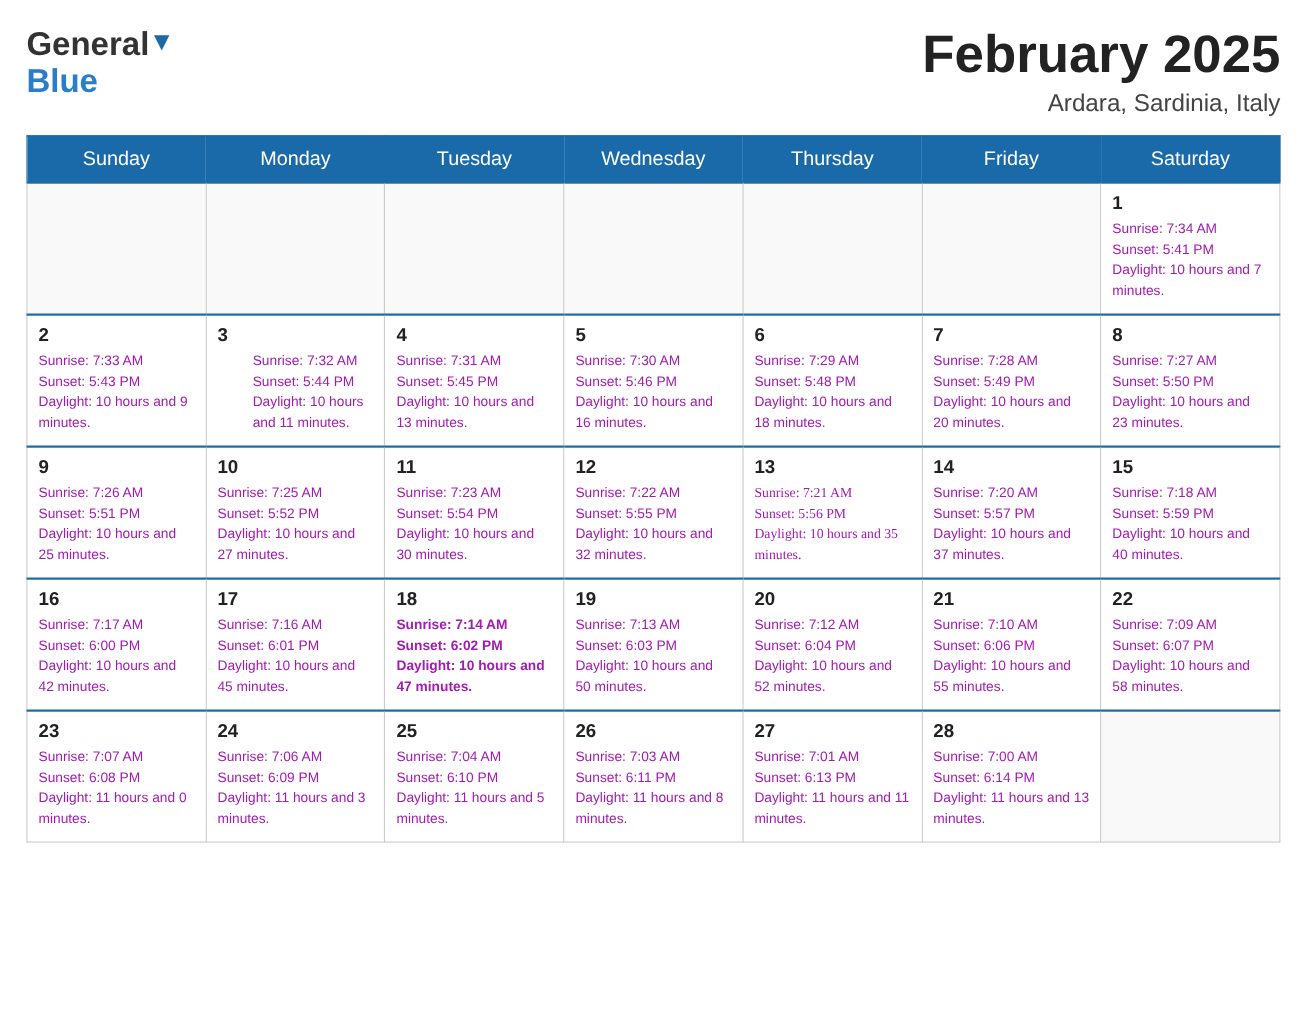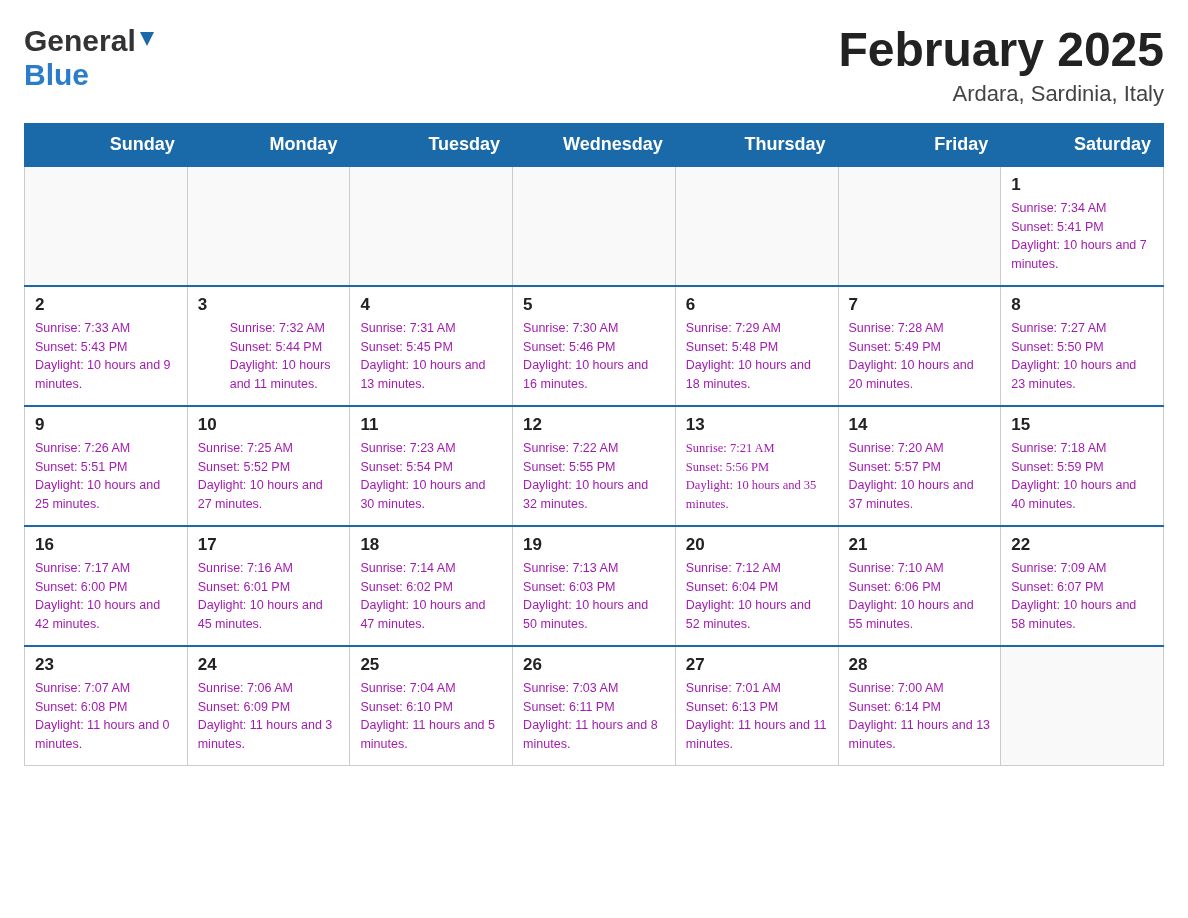--- a/index.html
+++ b/index.html
@@ -36,23 +36,23 @@
       margin-top: 4px;
     }
     .calendar {
       width: 100%;
       border-collapse: collapse;
     }
     .calendar th {
       background-color: #1a6aaa;
       color: #fff;
       font-size: 18px;
-      font-weight: bold;
+      font-weight: normal;
       padding: 10px 12px;
-      text-align: right;
+      text-align: center;
       border: 1px solid #1a6aaa;
     }
     .calendar td {
       vertical-align: top;
       padding: 8px 10px;
       border: 1px solid #ccc;
       width: calc(100% / 7);
       min-height: 110px;
       height: 120px;
     }
@@ -242,21 +242,21 @@
 Daylight: 10 hours and 42 minutes.</div>
         </td>
         <td>
           <span class="day-number">17</span>
           <div class="day-info" style="white-space: pre-line;">Sunrise: 7:16 AM
 Sunset: 6:01 PM
 Daylight: 10 hours and 45 minutes.</div>
         </td>
         <td>
           <span class="day-number">18</span>
-          <div class="day-info" style="white-space: pre-line;">Sunrise: 7:14 AM
+          <div class="day-info" style="white-space: pre-line; font-weight: bold;">Sunrise: 7:14 AM
 Sunset: 6:02 PM
 Daylight: 10 hours and 47 minutes.</div>
         </td>
         <td>
           <span class="day-number">19</span>
           <div class="day-info" style="white-space: pre-line;">Sunrise: 7:13 AM
 Sunset: 6:03 PM
 Daylight: 10 hours and 50 minutes.</div>
         </td>
         <td>

